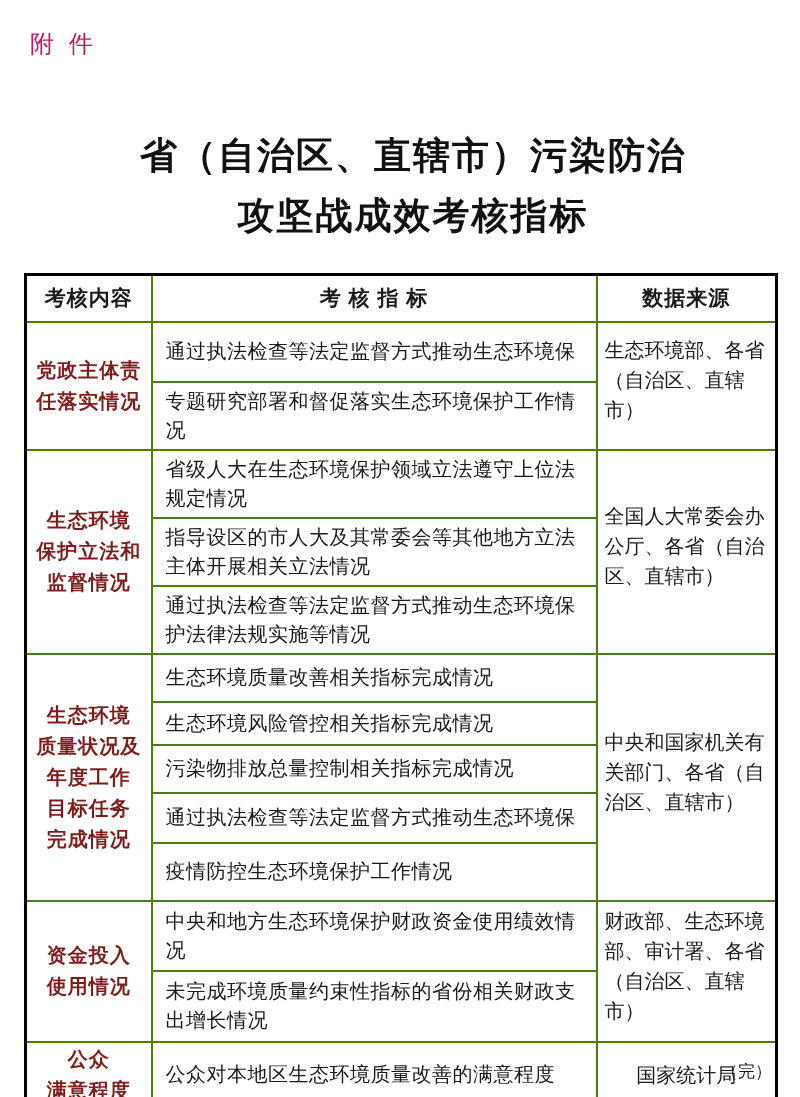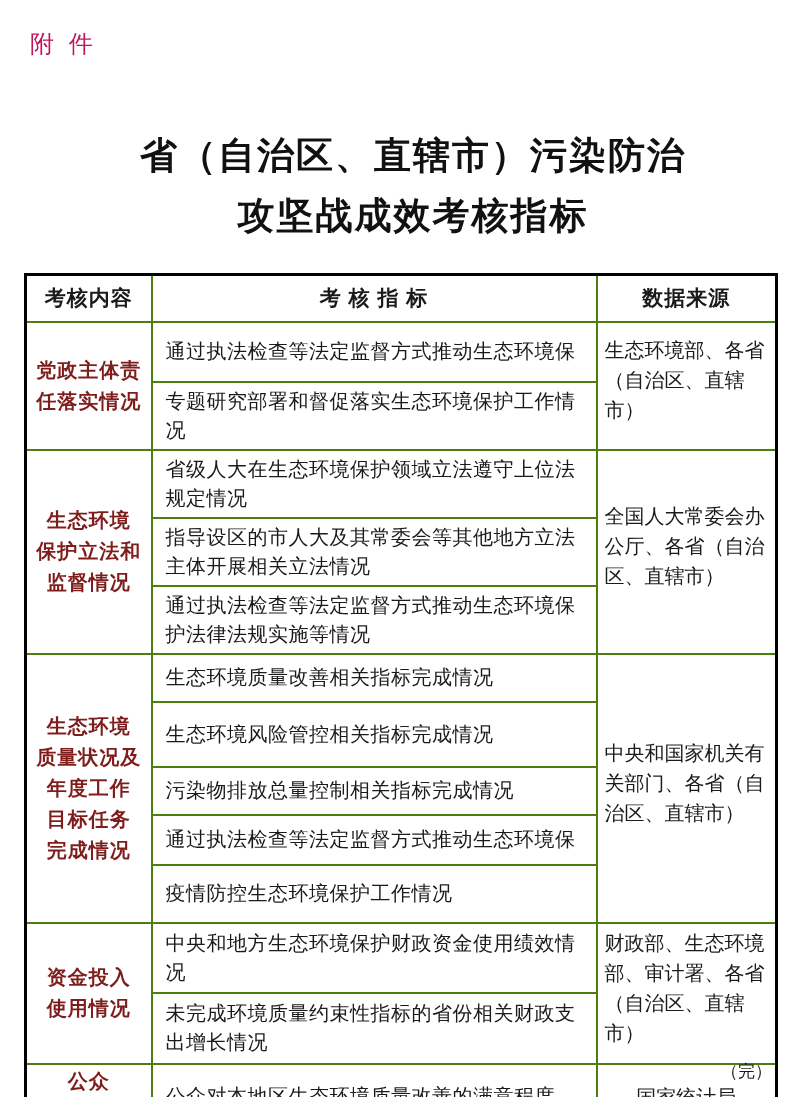--- a/index.html
+++ b/index.html
@@ -166,21 +166,21 @@
         <td class="content" rowspan="5">生态环境
 质量状况及
 年度工作
 目标任务
 完成情况</td>
         <td class="ind">生态环境质量改善相关指标完成情况</td>
         <td class="src" rowspan="5">中央和国家机关有
 关部门、各省（自
 治区、直辖市）</td>
       </tr>
-      <tr style="height:65px">
+      <tr style="height:43px">
         <td class="ind">生态环境风险管控相关指标完成情况</td>
       </tr>
       <tr style="height:48px">
         <td class="ind">污染物排放总量控制相关指标完成情况</td>
       </tr>
       <tr style="height:50px">
         <td class="ind">通过执法检查等法定监督方式推动生态环境保</td>
       </tr>
       <tr style="height:58px">
         <td class="ind">疫情防控生态环境保护工作情况</td>

